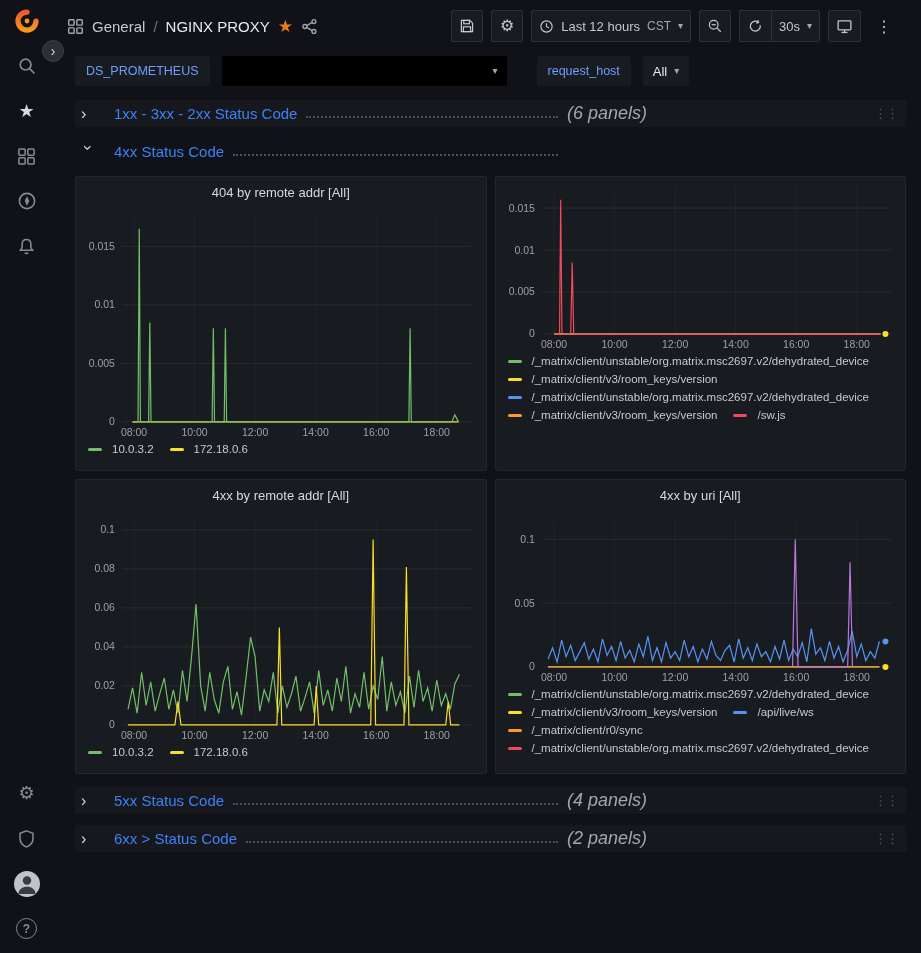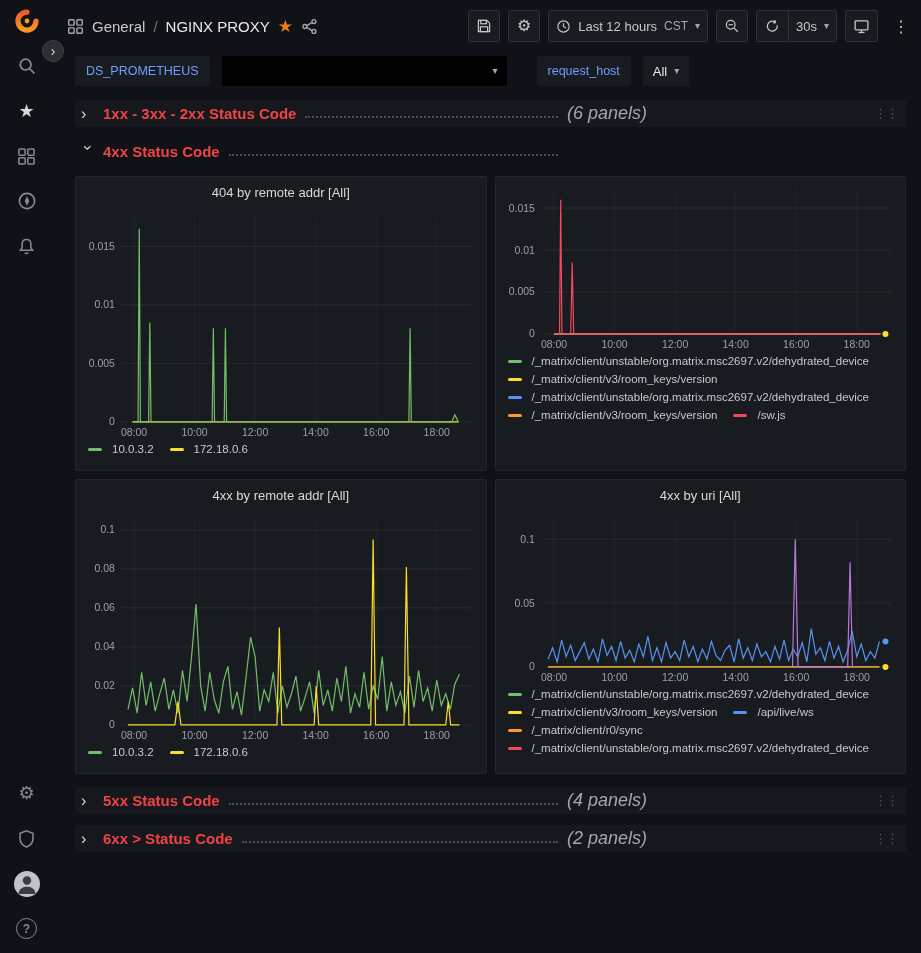--- a/index.html
+++ b/index.html
@@ -14,21 +14,21 @@
   .side-icon.active{color:#d8d9da}
   .side-spacer{flex:1}
   .glyph{font-size:18px;line-height:1}
   .expand-btn{position:absolute;left:42px;top:40px;width:22px;height:22px;border-radius:50%;background:#2d2f34;border:1px solid #3d3f45;color:#d8d9da;display:flex;align-items:center;justify-content:center;font-size:14px;z-index:5;cursor:pointer}
   .avatar{width:26px;height:26px;border-radius:50%;background:#c0c3c9;display:flex;align-items:flex-end;justify-content:center;overflow:hidden;cursor:pointer}
   .help-circle{width:21px;height:21px;border-radius:50%;border:1.6px solid #868b93;display:flex;align-items:center;justify-content:center;font-size:12px;font-weight:700;color:#868b93;cursor:pointer}
 
   
   .main{flex:1;display:flex;flex-direction:column;min-width:0}
 
-  .topbar{height:52px;flex:none;display:flex;align-items:center;justify-content:space-between;padding:0 5px 0 14px}
+  .topbar{height:52px;flex:none;display:flex;align-items:center;justify-content:space-between;padding:0 22px 0 14px}
   .tb-group{display:flex;align-items:center;gap:8px}
   .breadcrumb{display:flex;align-items:center;gap:8px;font-size:15px}
   .crumb-section{color:#c7c8cc;cursor:pointer}
   .crumb-sep{color:#70737a}
   .crumb-title{color:#e8e9ed;font-weight:500;cursor:pointer}
   .fav-star{color:#eb7b18;font-size:17px;cursor:pointer}
   .share-icon{color:#9fa7b3;cursor:pointer;display:flex}
   .tool-btn{height:32px;min-width:32px;padding:0 7px;display:inline-flex;align-items:center;justify-content:center;gap:7px;background:#181b20;border:1px solid #2e3138;border-radius:2px;color:#c7c8cc;font-size:13px;cursor:pointer;white-space:nowrap}
   .tool-btn .tz{color:#9fa7b3;font-size:12px}
   .caret{color:#9fa7b3;font-size:10px;line-height:1}
@@ -44,21 +44,21 @@
   .var-select-black .val{color:#e8e9ed}
   .var-chip{height:30px;padding:0 10px;background:#181b20;border-radius:2px;display:inline-flex;align-items:center;gap:7px;color:#e8e9ed;font-size:13px;cursor:pointer}
 
   
   .content{flex:1;padding:4px 15px 0 22px;overflow:hidden}
   .row-header{height:27px;display:flex;align-items:center;margin-bottom:11px;padding:0 8px 0 6px;border-radius:2px;cursor:pointer}
   .row-header.shaded{background:#17181d}
   .row-left{display:flex;align-items:center;min-width:0;width:486px}
   .chev{color:#d8d9da;font-size:16px;width:14px;flex:none;line-height:1;display:inline-block}
   .chev.open{transform:rotate(90deg)}
-  .row-title{font-size:15px;font-weight:700;color:#ef4444;white-space:nowrap;margin-left:8px}
+  .row-title{font-size:15px;font-weight:400;color:#3b82f6;white-space:nowrap;margin-left:19px}
   .dots{flex:1;border-bottom:2px dotted #4e5058;height:9px;margin:0 9px;min-width:14px}
   .row-count{font-size:18px;font-style:italic;color:#9fa7b3;white-space:nowrap}
   .row-drag{margin-left:auto;color:#53555c;font-size:13px;letter-spacing:-1px;cursor:grab}
 
   .panels{display:grid;grid-template-columns:1fr 1fr;gap:8px;margin:0 0 13px}
   .panel{background:#181b1f;border:1px solid #23262c;border-radius:2px;height:295px;display:flex;flex-direction:column;overflow:hidden}
   .panel-header{height:30px;flex:none;display:flex;align-items:center;justify-content:center;cursor:pointer}
   .panel-title{font-size:13px;font-weight:500;color:#d8d9da}
   svg.chart{width:100%;display:block;flex:none;font-family:"Liberation Sans",sans-serif}
   svg.chart.tall{height:233px}

